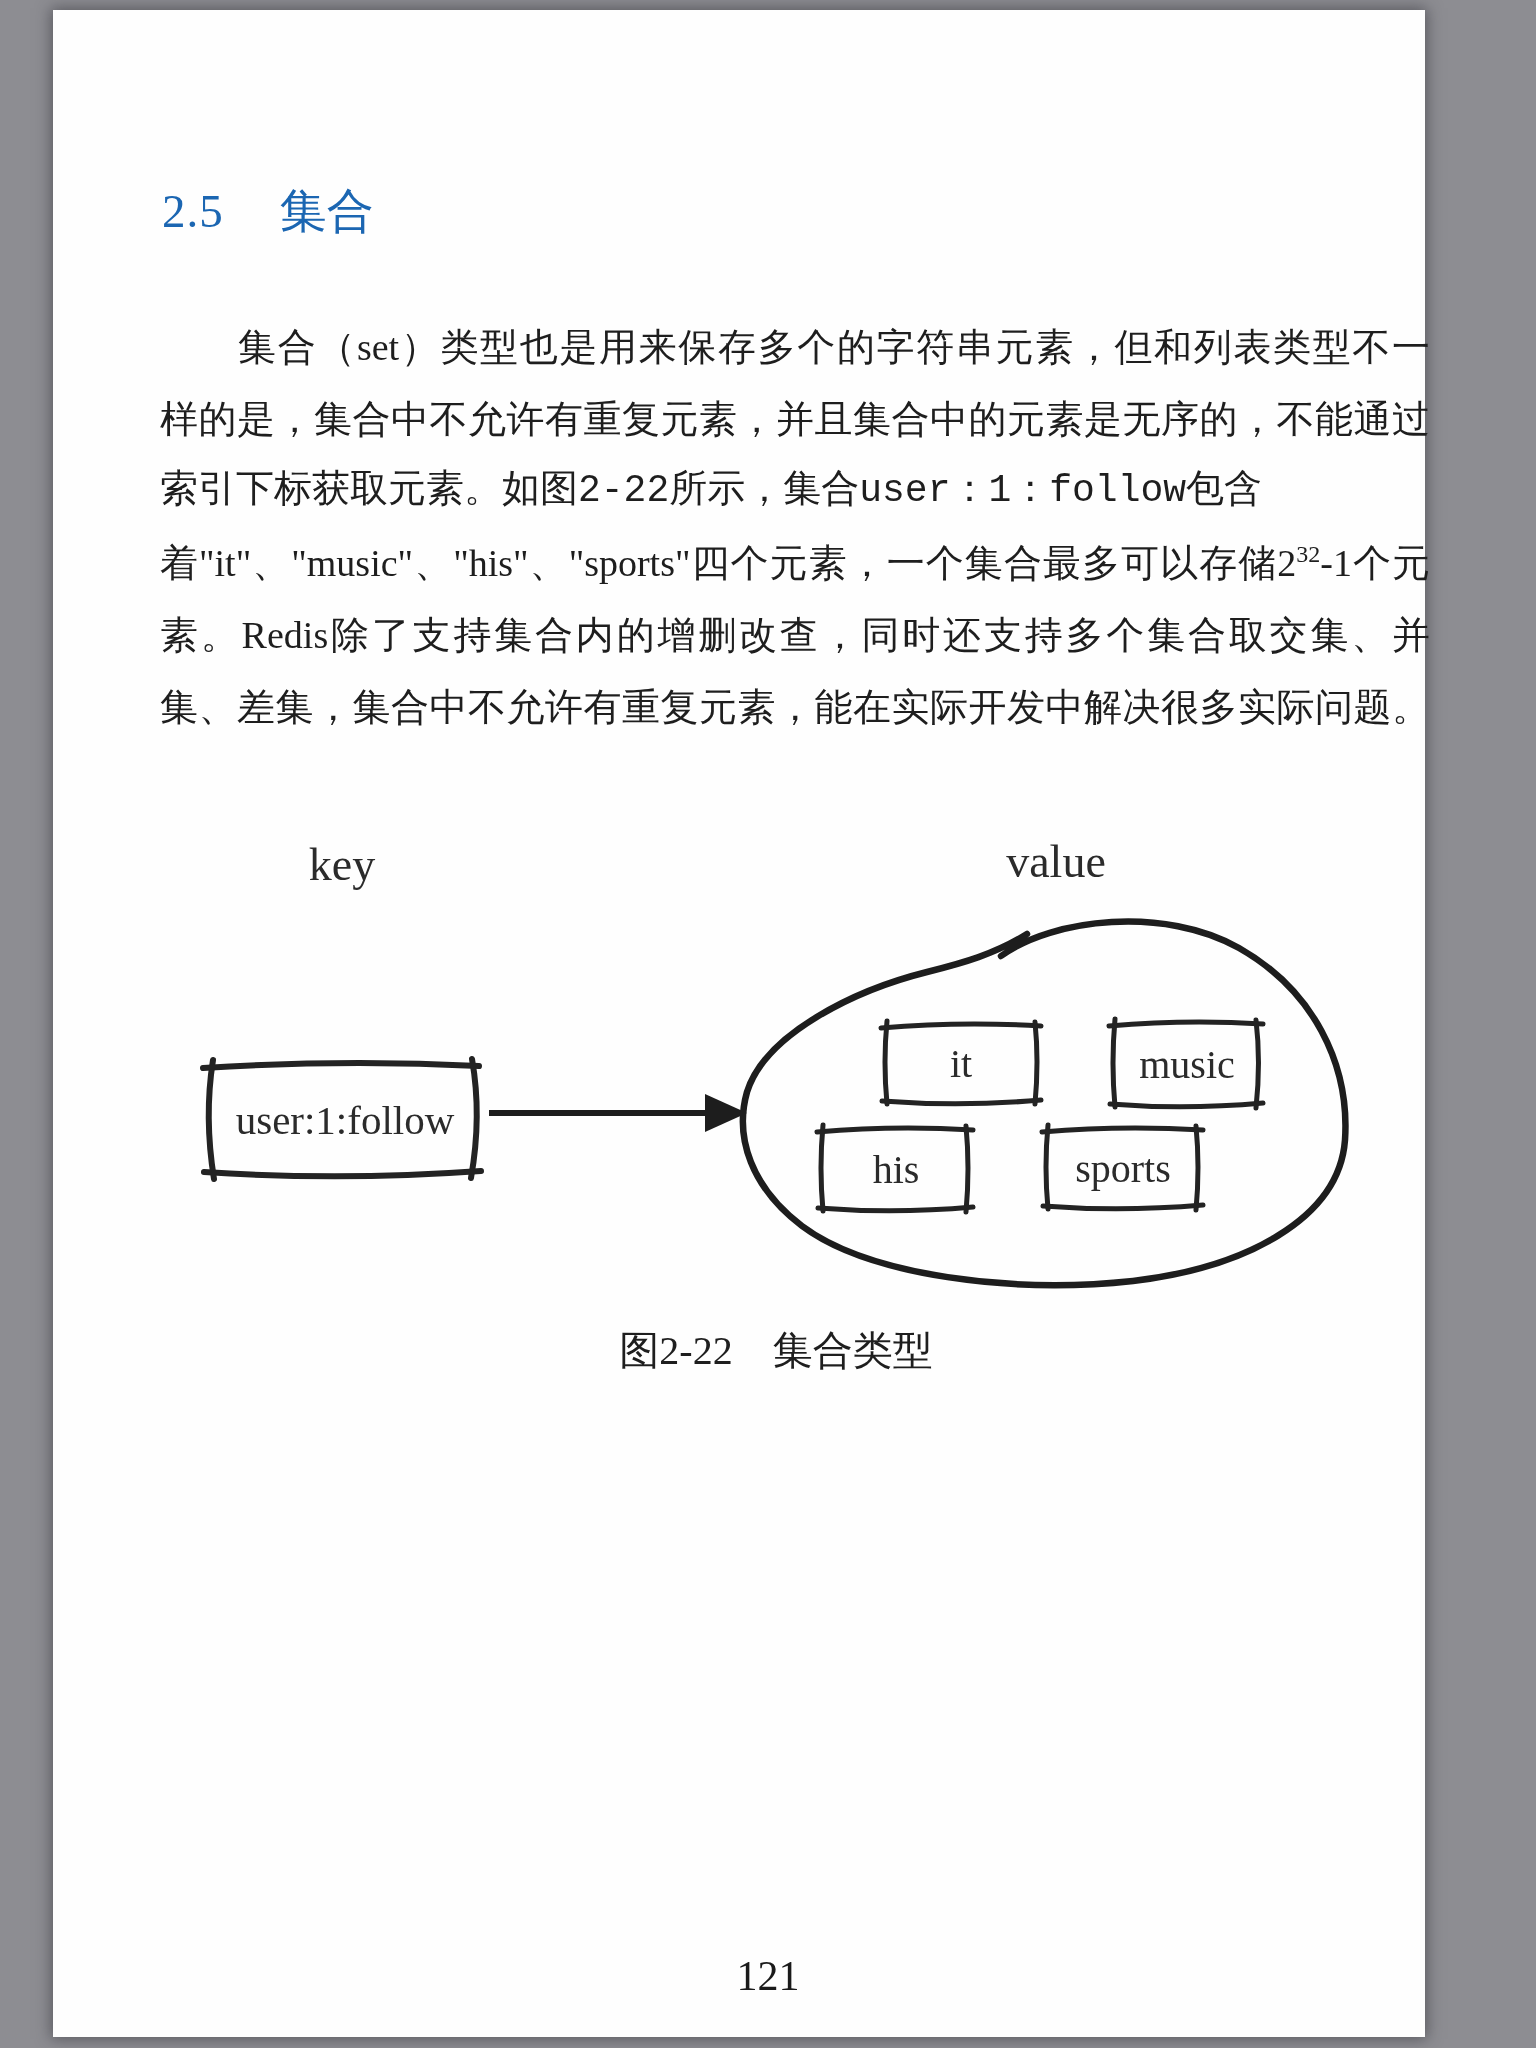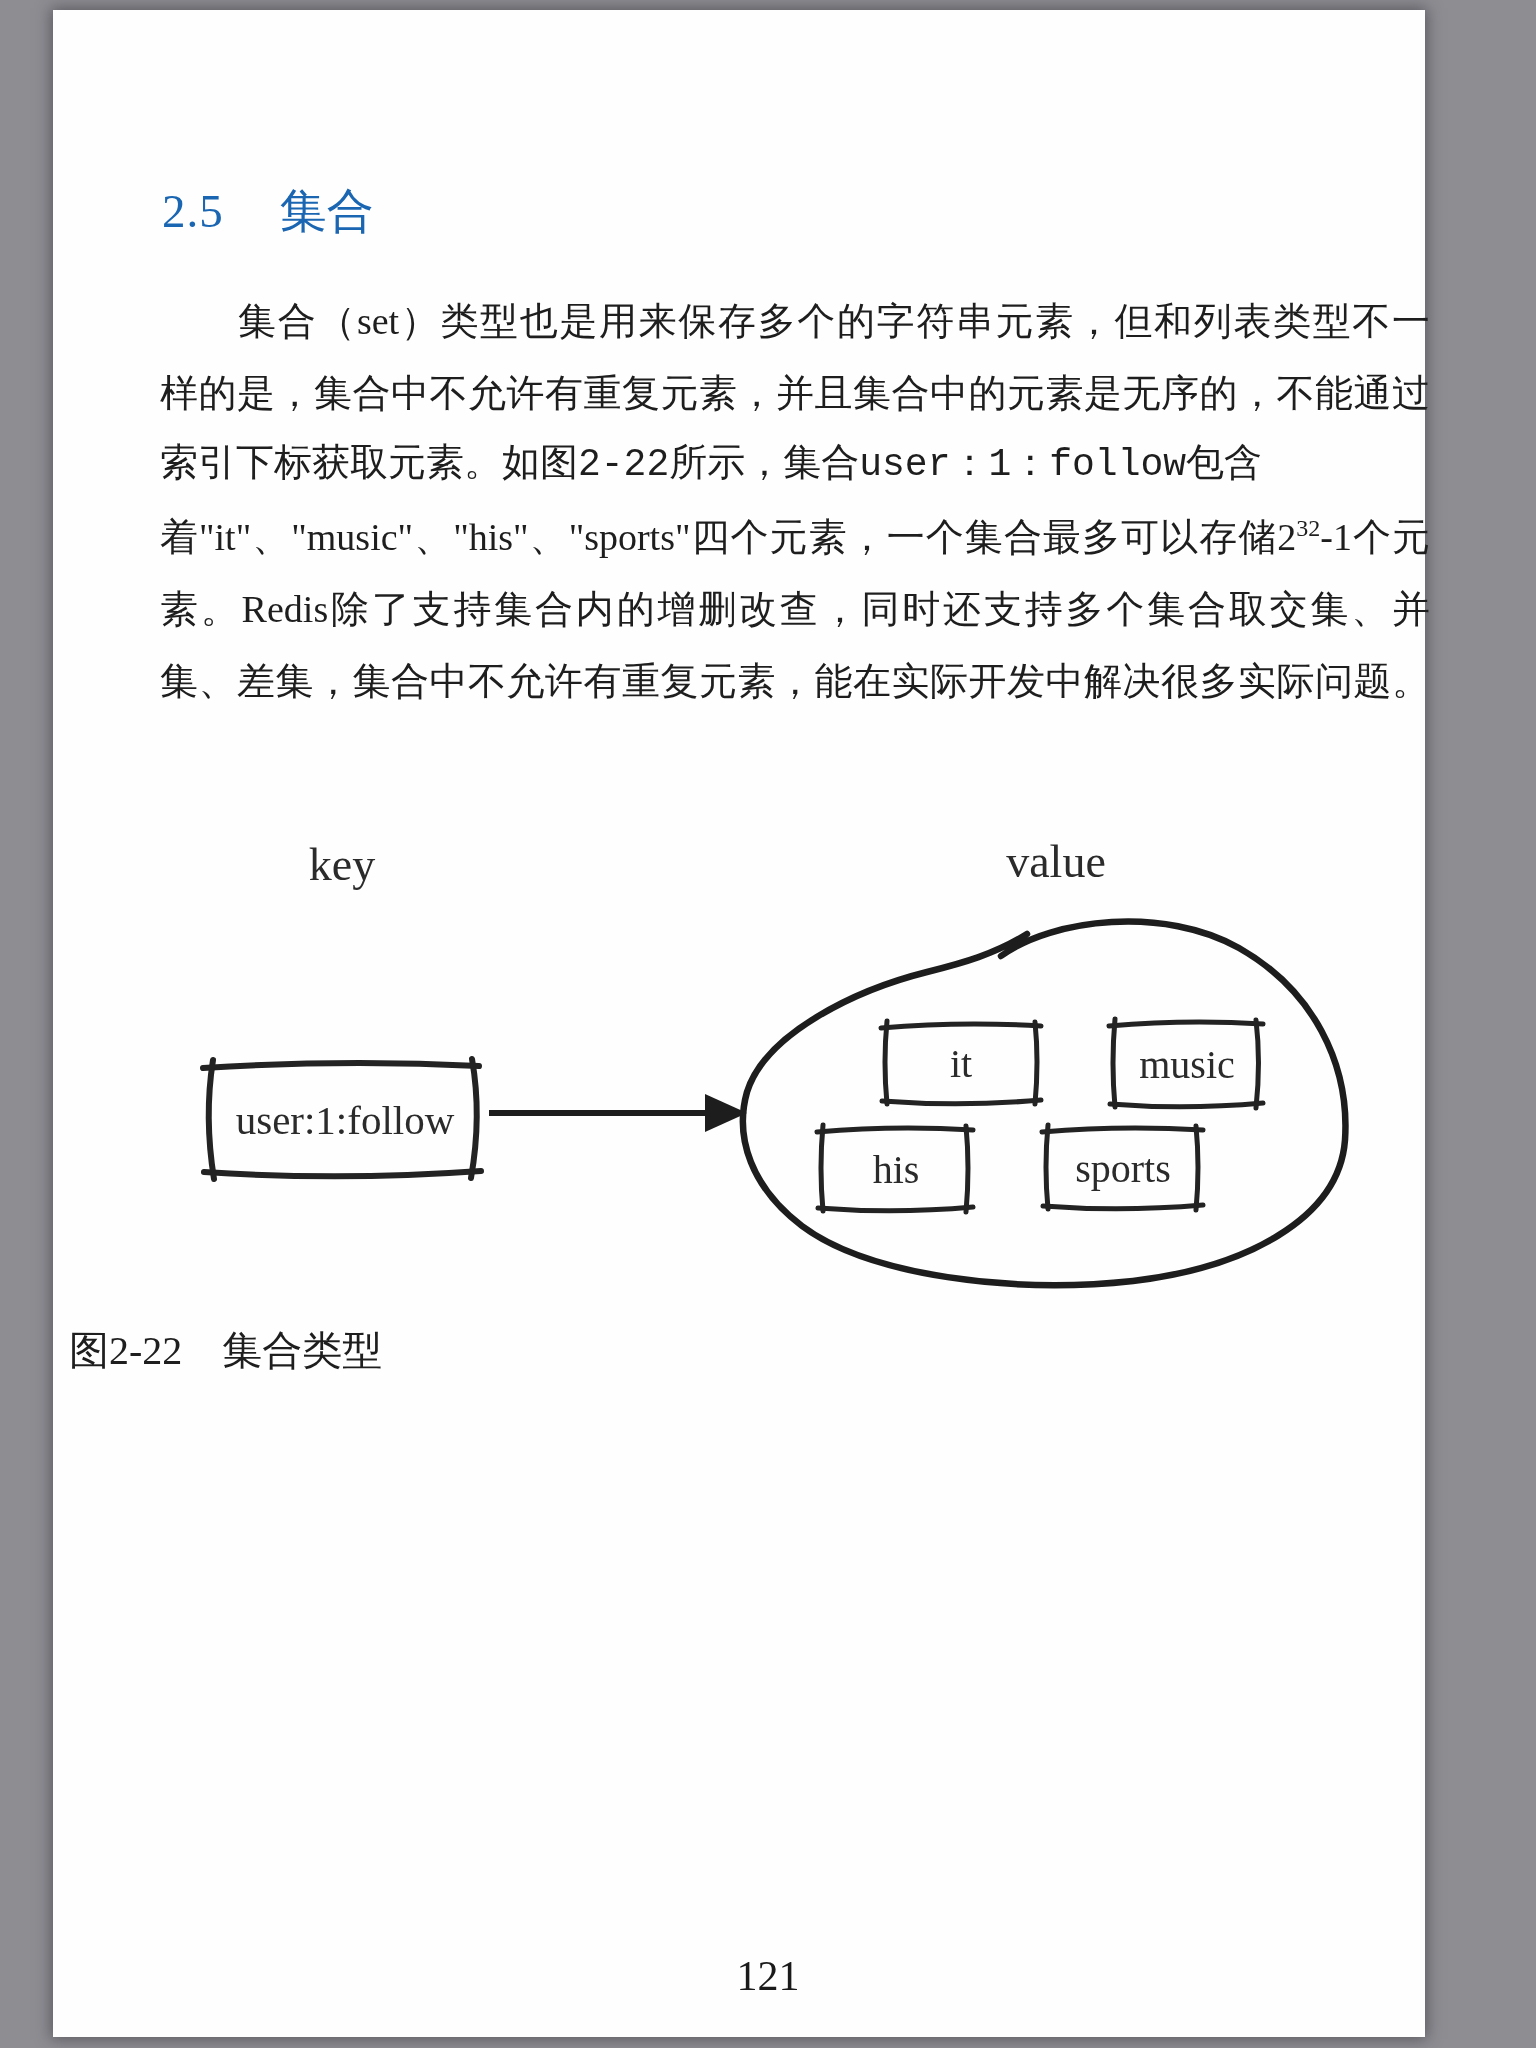--- a/index.html
+++ b/index.html
@@ -15,37 +15,37 @@
     background:#fefefe;
     box-shadow:0 0 14px 2px rgba(45,45,52,.55);
   }
   .heading{
     position:absolute;left:109px;top:174px;height:54px;line-height:54px;
     color:#1b66b2;font-size:47px;white-space:nowrap;
   }
   .heading .num{letter-spacing:1px;}
   .heading .ttl{margin-left:56px;}
   .para{
-    position:absolute;left:107px;top:275px;width:1270px;
+    position:absolute;left:107px;top:301px;width:1270px;
     color:#1e1e1e;font-size:38px;
   }
   .tline{
     height:72px;line-height:72px;
     text-align:justify;text-align-last:justify;
     white-space:nowrap;overflow:visible;
   }
   .tline.short{text-align-last:left;font-family:Liberation Mono, monospace;}
   .tline.indent{text-indent:78px;}
   sup{font-size:24px;vertical-align:super;line-height:0;margin-top:17px;}
   .figure{position:absolute;left:0;top:810px;width:1430px;height:510px;}
   .figure svg{display:block;width:1430px;height:510px;}
   .fig-label{font-family:"Liberation Serif","DejaVu Serif",serif;fill:#2b2b2b;}
   .caption{
-    position:absolute;left:16px;top:1318px;width:1430px;
-    color:#1e1e1e;font-size:40px;line-height:46px;
+    position:absolute;left:8px;top:1318px;width:1430px;
+    text-align:center;color:#1e1e1e;font-size:40px;line-height:46px;
   }
   .pagenum{
     position:absolute;left:0;top:1943px;width:1430px;
     text-align:center;color:#1a1a1a;font-size:42px;line-height:46px;
   }
 </style>
 </head>
 <body>
 
 <div class="page">

